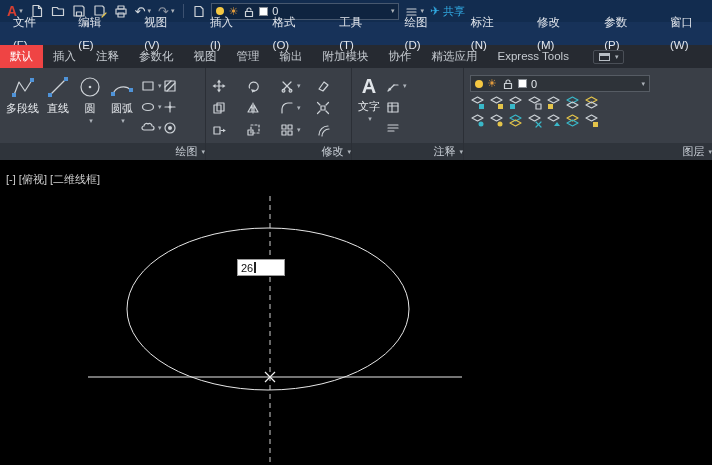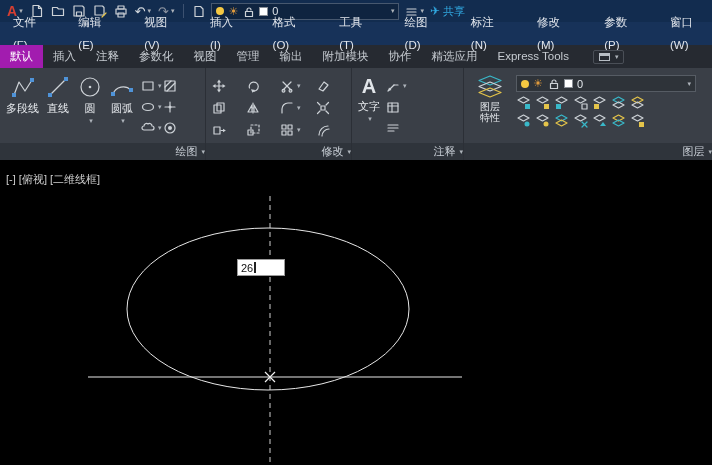--- a/index.html
+++ b/index.html
@@ -24,21 +24,21 @@
   .doc-title-wrap { flex:1; text-align:center; }
   .doc-title { color:#e6eaee; font-size:11px; }
 
   
   .menubar { height:23px; background:#173259; display:flex; align-items:center; padding:0 4px;gap:21px; }
   .menu-item { color:#e2e6ec; font-size:11.5px; padding:0 9px; line-height:23px; }
 
   
   .ribbon-tabs { height:23px; background:#262a31; display:flex; align-items:center; }
   .tab { color:#c6cbd1; font-size:11.5px; padding:0 10px; line-height:23px; }
-  .tab.active { background:#a21caf; color:#fff;text-align:center; }
+  .tab.active { background:#ef4444; color:#fff;text-align:center; }
   .ribbon-toggle { margin-left:14px; display:flex; align-items:center; gap:3px; border:1px solid #4a4f57; border-radius:2px; padding:2px 5px; }
   .tgl-box { width:11px; height:8px; border:1px solid #b7bdc4; border-top-width:3px; }
 
   
   .ribbon-body { height:92px; background:#3a3f47; display:flex; }
   .panel { display:flex; flex-direction:column; border-right:1px solid #2b2f36; }
   .panel-content { height:75px; display:flex; padding:3px 4px 0 6px; gap:6px; }
   .panel-label { height:17px; background:#2f343b; display:flex; align-items:center; justify-content:flex-end; gap:2px; font-size:11px; color:#c9cfd6; }
   .big-tool { display:flex; flex-direction:column; align-items:center; gap:1px; font-size:11px; color:#e7eaee; padding-top:3px; }
   .big-tool .tlabel { white-space:nowrap; }
@@ -372,28 +372,20 @@
           </span>
       </div>
     </div>
     <div class="panel-label dd">
       <span>注释</span>
     </div>
   </div>
 
   <div class="panel" style="width:248px;border-right:none">
     <div class="panel-content">
-      <div class="big-tool" style="width:40px">
-        <svg class="icon" width="26" height="26">
-          <path class="teal" d="M13,2 L24,6.5 13,11 2,6.5 Z"></path>
-          <path d="M13,8 L24,12.5 13,17 2,12.5 Z"></path>
-          <path class="yel" d="M13,14 L24,18.5 13,23 2,18.5 Z"></path>
-        </svg>
-        <span style="font-size:10px;line-height:11px;text-align:center;width:26px">图层特性</span>
-      </div>
       <div class="layer-right">
         <div class="layer-combo dd">
           <span class="bulb"></span>
           <span class="sun">☀</span>
           <svg class="icon" width="13" height="13">
               <rect x="3.5" y="6.5" width="7" height="5"></rect>
               <path d="M5,6.5 V5 a2,2 0 0 1 4,0"></path>
             </svg>
           <span class="swatch"></span>
           <span>0</span>

